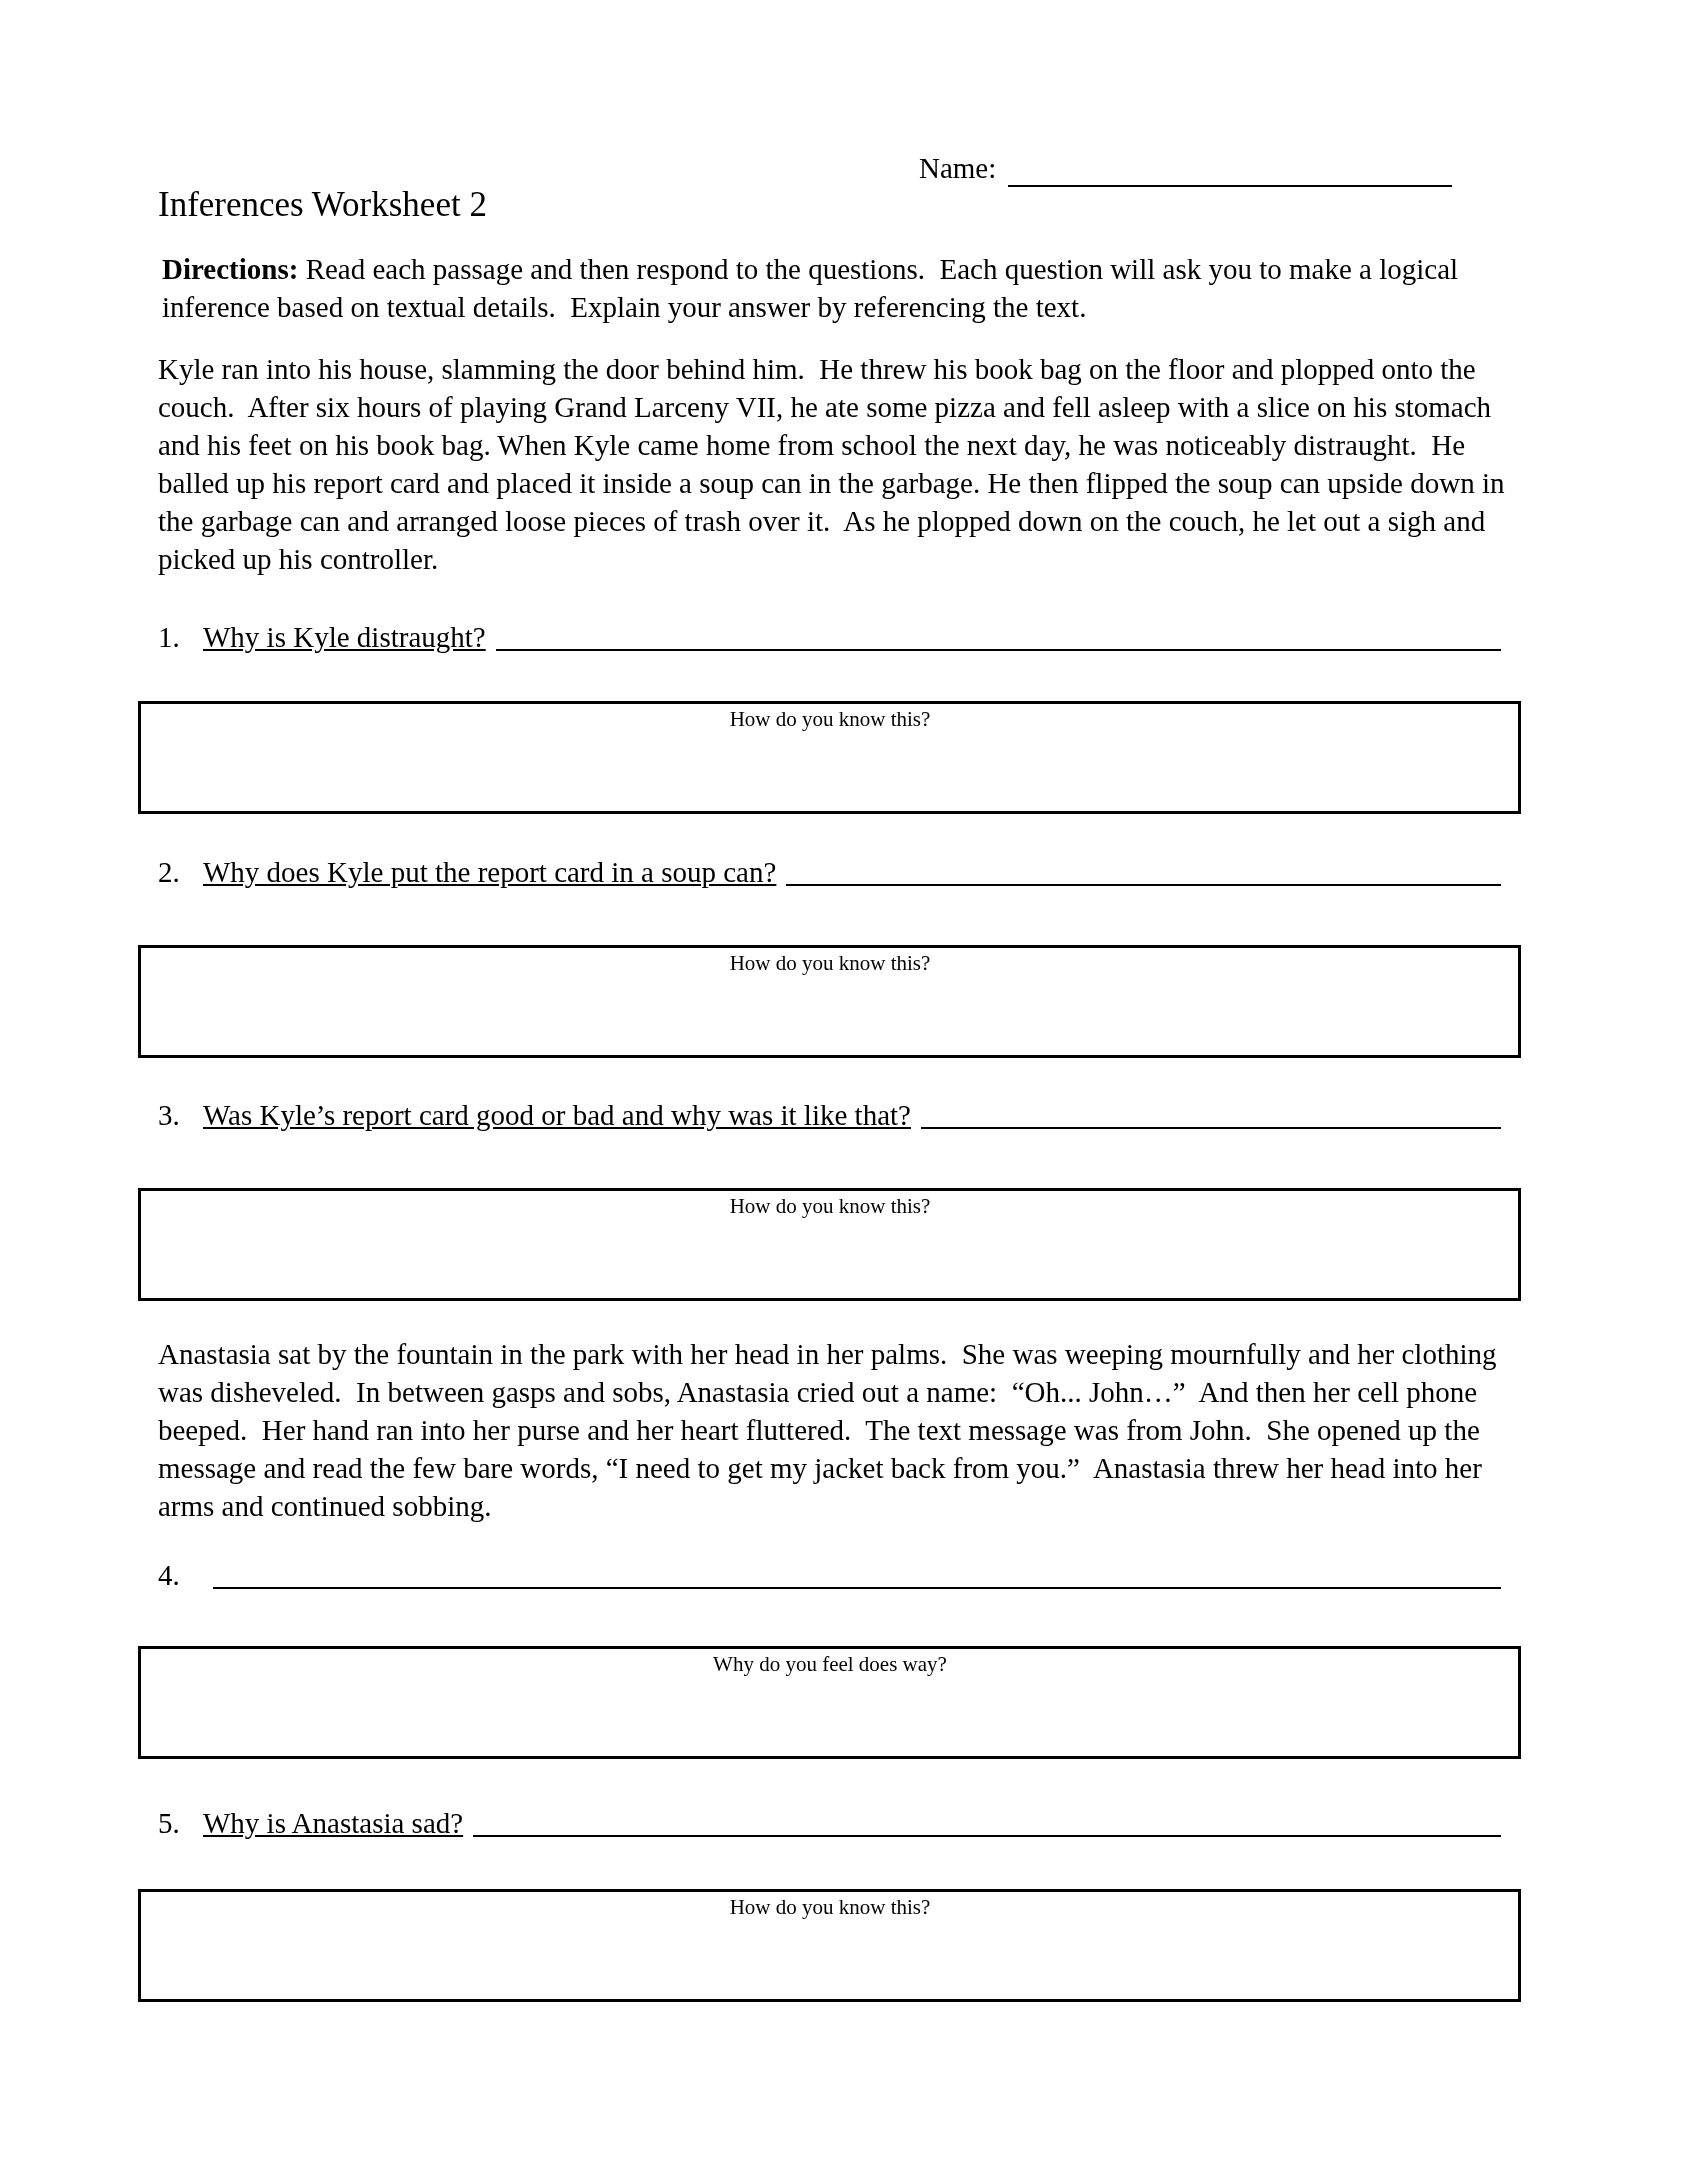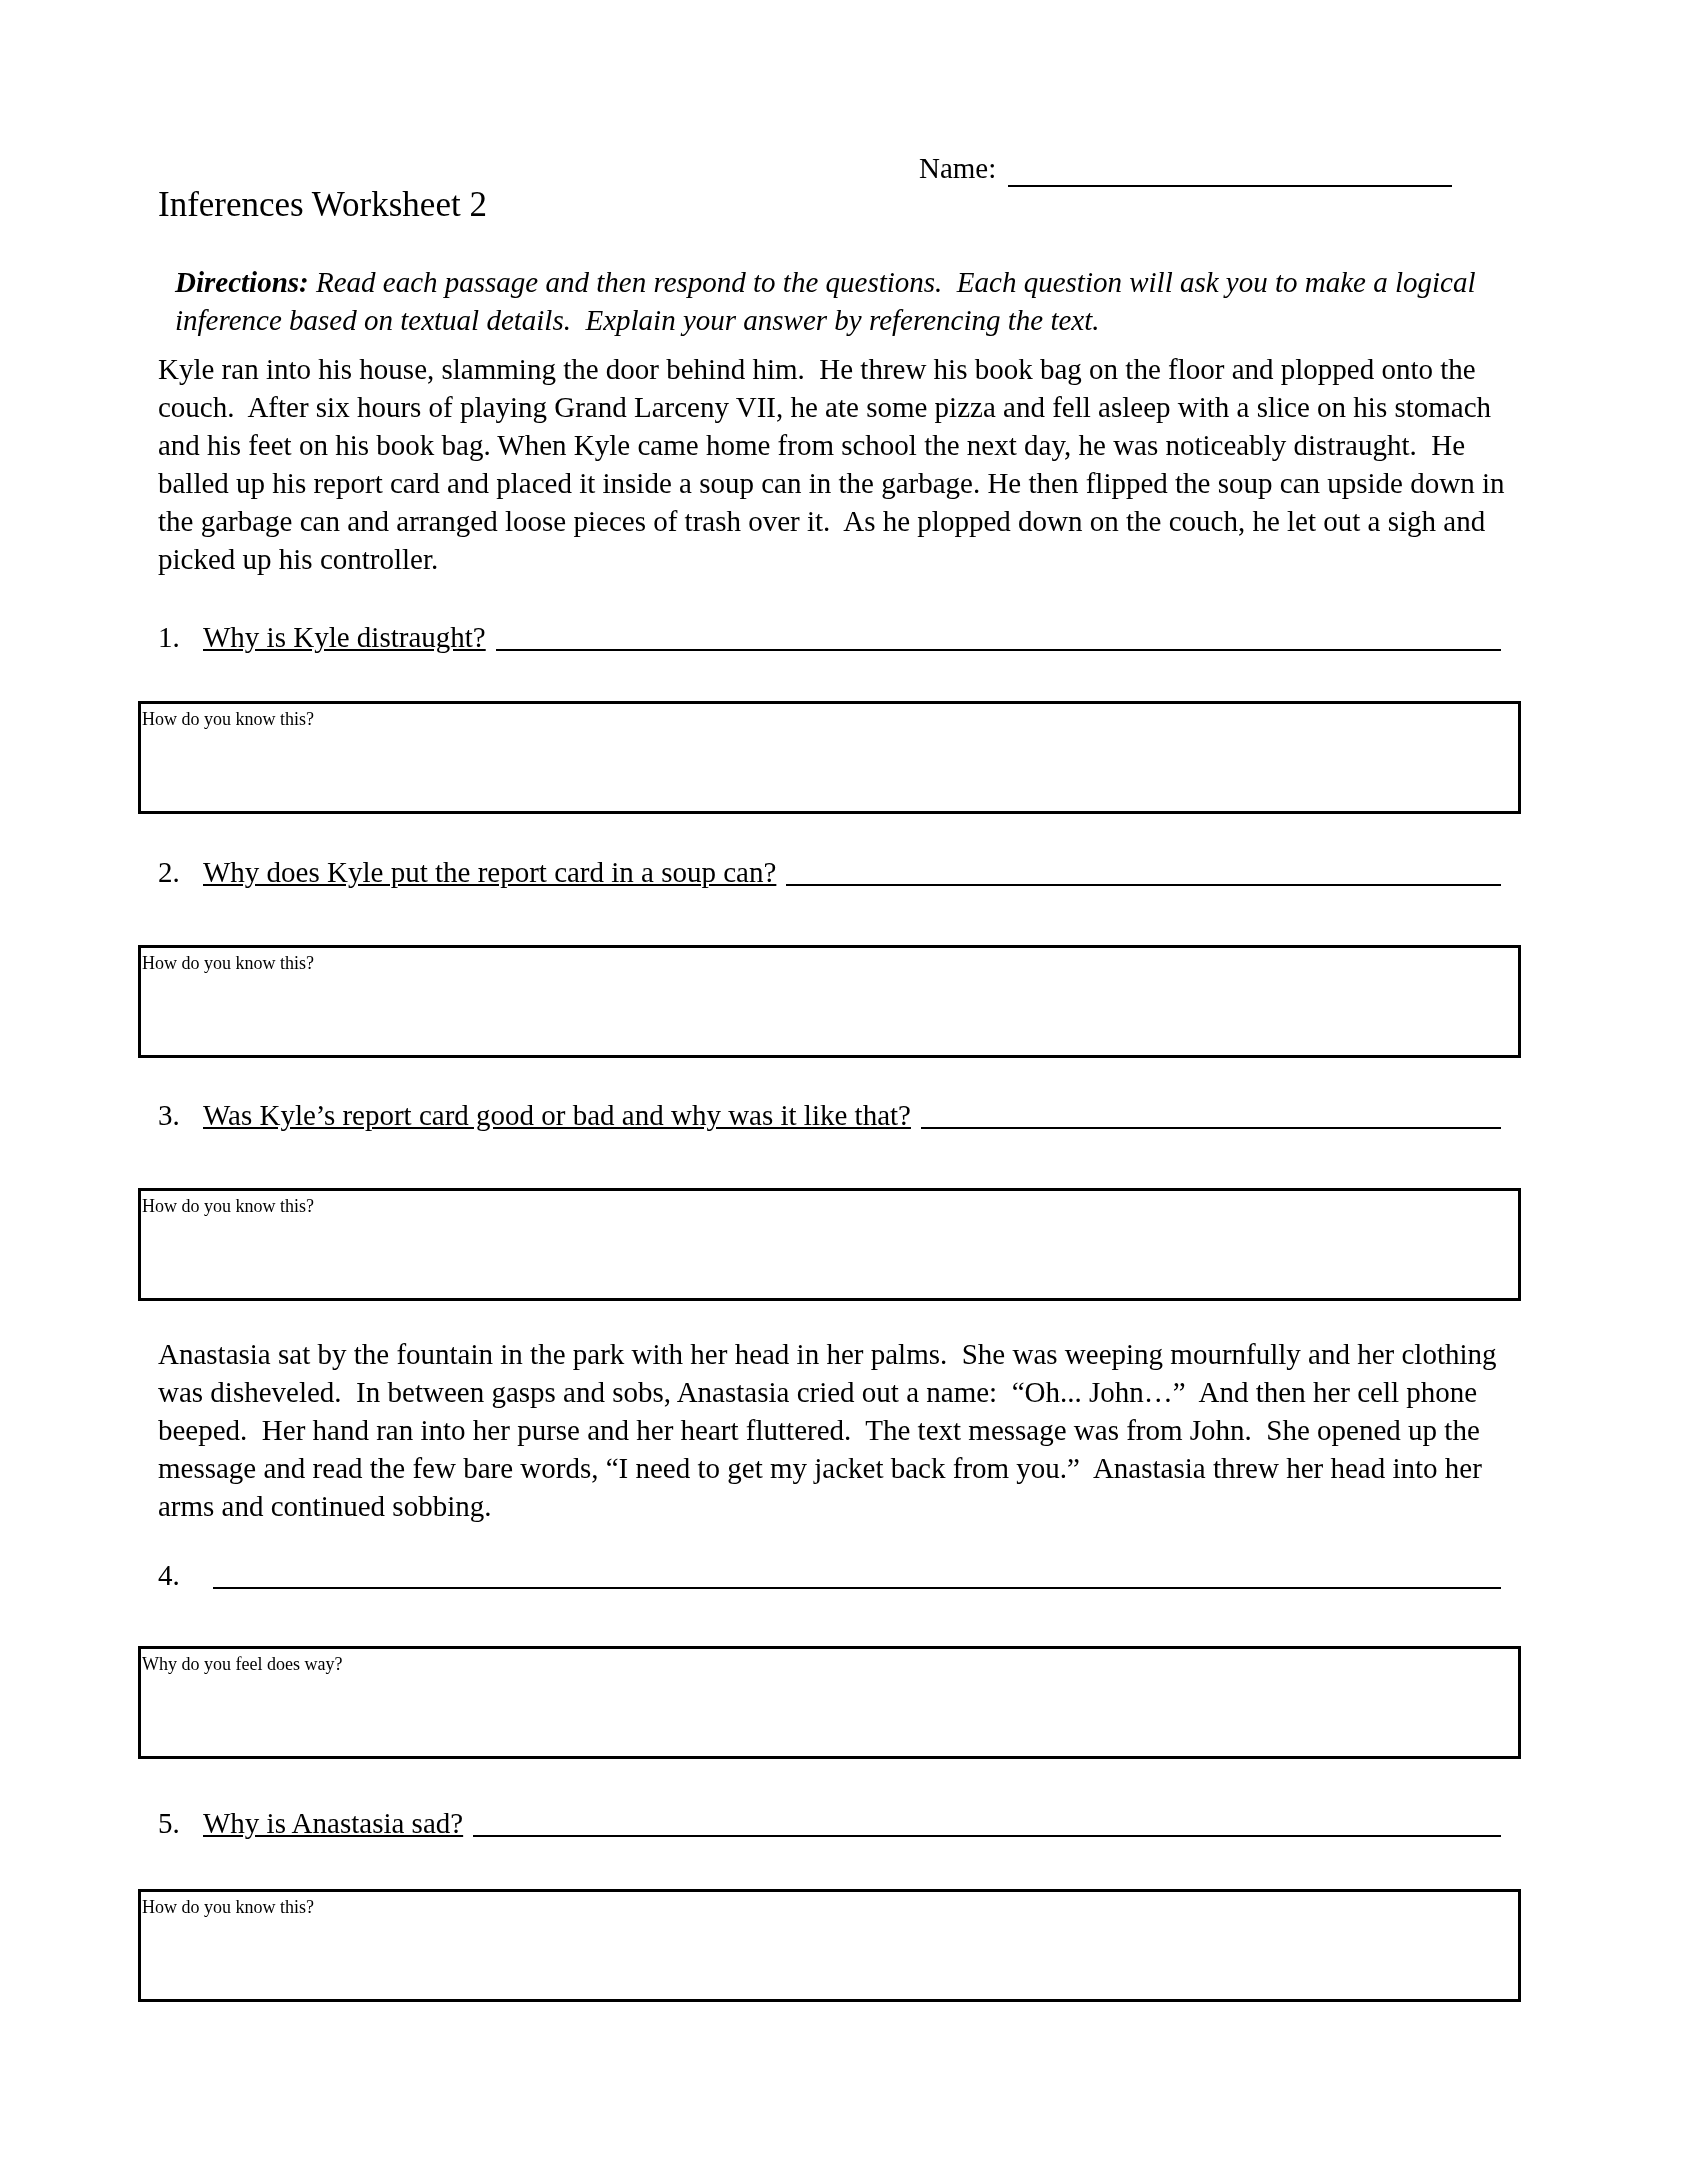--- a/index.html
+++ b/index.html
@@ -62,37 +62,38 @@
     background: #ffffff;
   }
   .b1 { top: 701px; }
   .b2 { top: 945px; }
   .b3 { top: 1188px; }
   .b4 { top: 1646px; }
   .b5 { top: 1889px; }
   .box-label {
     display: block;
     padding: 2px 0 0 1px;
-    font-size: 18px;
+    font-size: 21px;
     line-height: 26px;
+    text-align: center;
   }
 </style>
 </head>
 <body>
 
 <div class="page">
 
   <div class="abs name-row">
     <span>Name:</span>
     <div class="name-blank"></div>
   </div>
 
   <h1 class="abs title" style="margin:0;">Inferences Worksheet 2</h1>
 
-  <p class="abs para directions" style="margin:17px;font-style:italic;"><span class="bold">Directions:</span><span> Read each passage and then respond to the questions.  Each question will ask you to make a logical inference based on textual details.  Explain your answer by referencing the text.</span></p>
+  <p class="abs para directions" style="margin:4px;"><span class="bold">Directions:</span><span> Read each passage and then respond to the questions.  Each question will ask you to make a logical inference based on textual details.  Explain your answer by referencing the text.</span></p>
 
   <p class="abs para passage-1" style="margin:0;"><span>Kyle ran into his house, slamming the door behind him.  He threw his book bag on the floor and plopped onto the couch.  After six hours of playing </span><span class="ital">Grand Larceny VII</span><span>, he ate some pizza and fell asleep with a slice on his stomach and his feet on his book bag. When Kyle came home from school the next day, he was noticeably distraught.  He balled up his report card and placed it inside a soup can in the garbage. He then flipped the soup can upside down in the garbage can and arranged loose pieces of trash over it.  As he plopped down on the couch, he let out a sigh and picked up his controller.</span></p>
 
   <div class="abs q-row q1">
     <span class="q-num">1.</span>
     <span class="q-text">Why is Kyle distraught?</span>
     <div class="q-blank"></div>
   </div>
   <div class="abs answer-box b1">
     <span class="box-label">How do you know this?</span>

